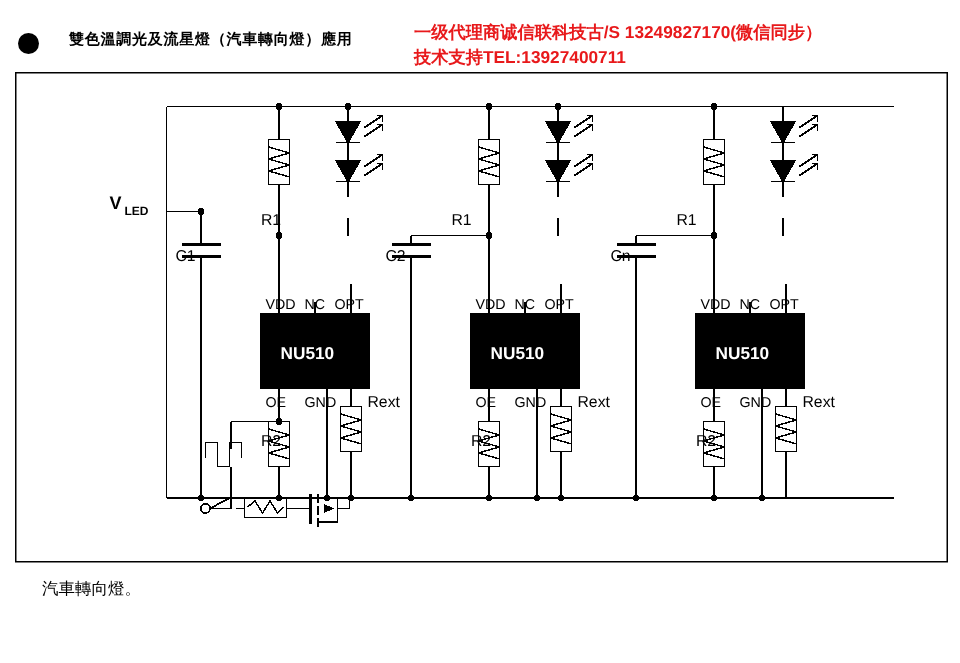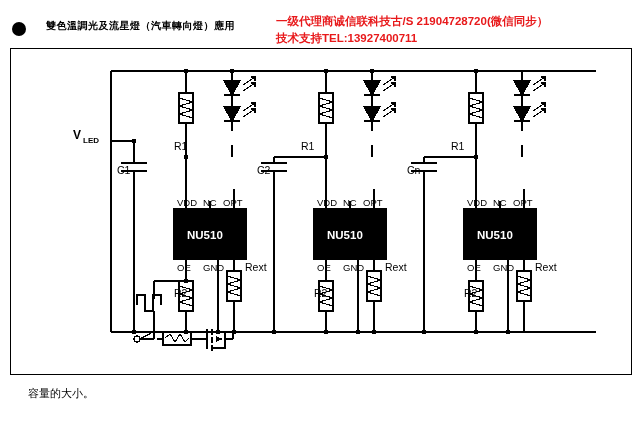--- a/index.html
+++ b/index.html
@@ -88,21 +88,21 @@
 
   
 </style>
 </head>
 <body>
 
 <div id="page">
 
   <div class="hdr-bullet"></div>
   <div class="hdr-title">雙色溫調光及流星燈（汽車轉向燈）應用</div>
-  <div class="hdr-contact1">一级代理商诚信联科技古/S 21904728720(微信同步）</div>
+  <div class="hdr-contact1">一级代理商诚信联科技古/S 13249827170(微信同步）</div>
   <div class="hdr-contact2">技术支持TEL:13927400711</div>
 
   <div id="schematic">
     <svg id="svgwrap" width="620" height="325" viewBox="0 0 620 325">
       <g fill="none" stroke="#000" stroke-width="1.2" shape-rendering="crispEdges">
 
         <path d="M100 22 H585"></path>
 
         <path d="M100 22 V92"></path>
 
@@ -318,16 +318,16 @@
         <text x="482" y="157" font-size="9.5">NC</text>
         <text x="502" y="157" font-size="9.5">OPT</text>
         <text x="456" y="222" font-size="9.5">OE</text>
         <text x="482" y="222" font-size="9.5">GND</text>
         <text x="466" y="190" font-size="11.5" font-weight="bold" fill="#ffffff">NU510</text>
       </g>
     </svg>
   </div>
 
   <div class="note">
-    <div class="note-l2">容量的大小。</div>
+    <div class="note-l2">汽車轉向燈。</div>
   </div>
 
 </div>
 
 </body></html>

